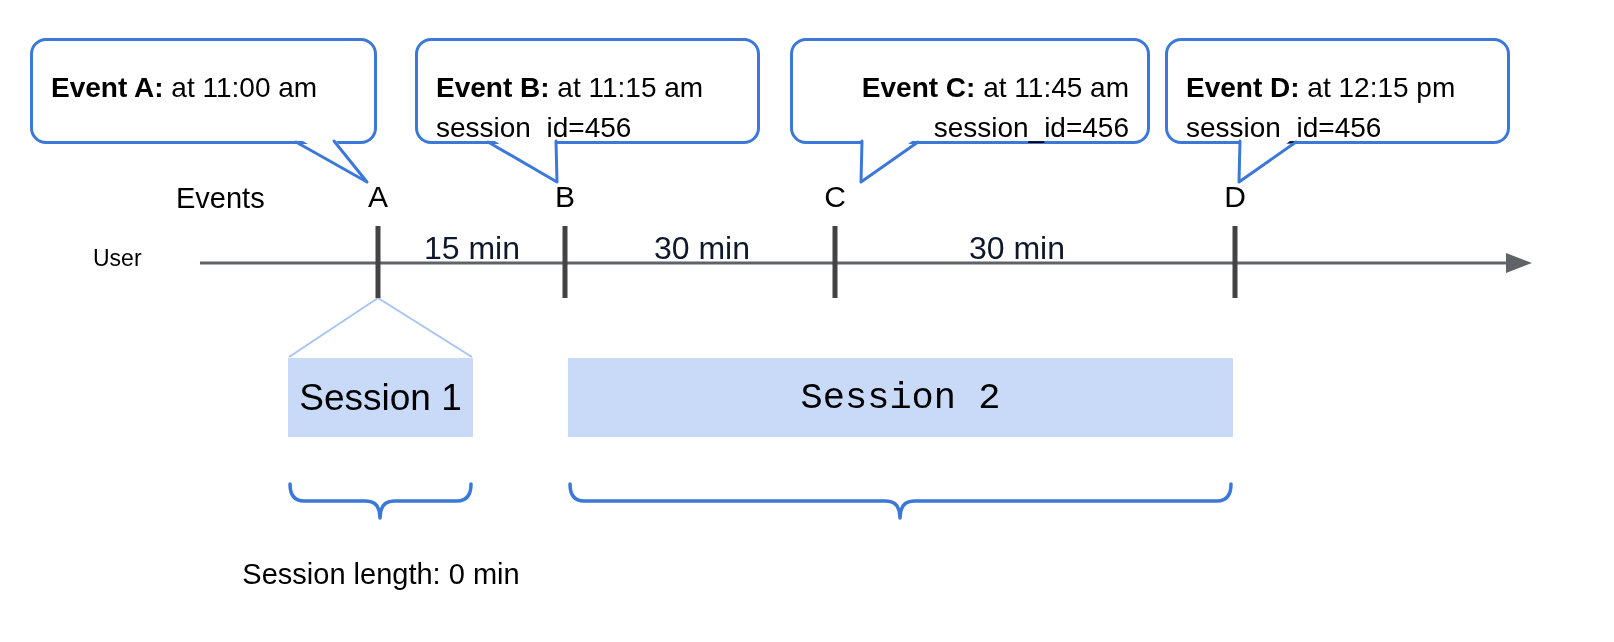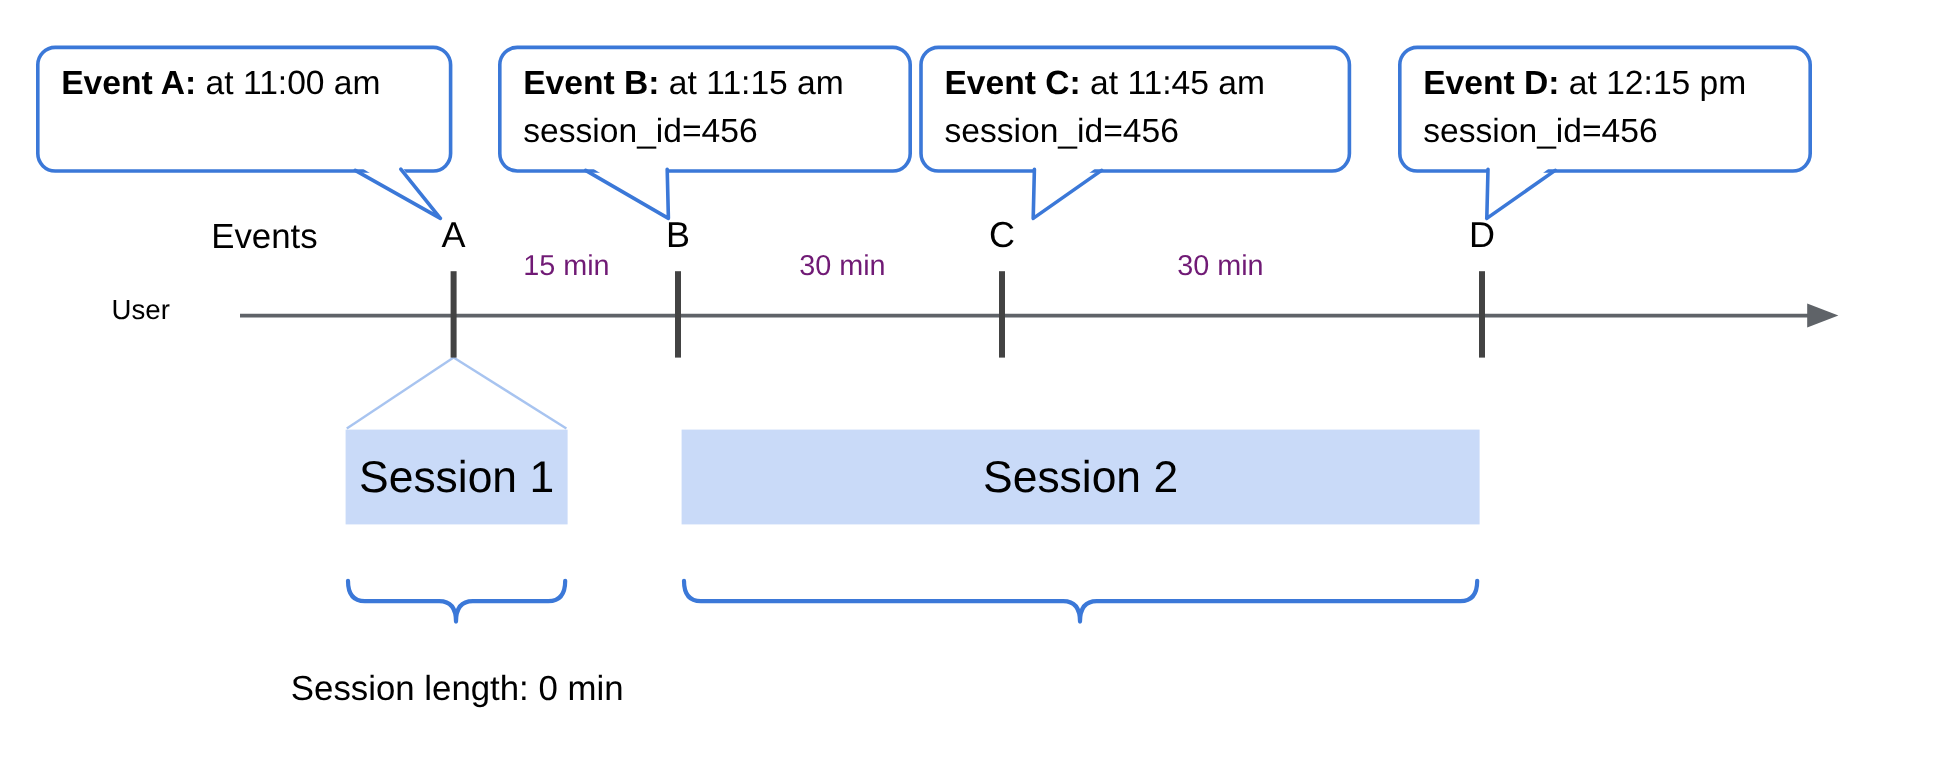--- a/index.html
+++ b/index.html
@@ -4,49 +4,49 @@
 <style>
   * { margin:0; padding:0; box-sizing:border-box; }
   body { background:#ffffff; font-family:"Liberation Sans", sans-serif; }
   .stage {
     position:relative; width:1614px; height:642px; background:#ffffff;
     overflow:hidden; color:#000;
   }
   .callout {
     position:absolute; top:38px; height:106px; z-index:2;
     background:#ffffff; border:3px solid #3b78d8; border-radius:16px;
-    padding:8px 18px; font-size:28px; line-height:40px; white-space:nowrap;
+    padding:27px 18px; font-size:28px; line-height:40px; white-space:nowrap;
   }
   .callout .ev-title { font-weight:bold; }
   .lbl { position:absolute; white-space:nowrap; }
   .center-x { transform:translateX(-50%); }
   .user-label { left:93px; top:245px; font-size:23px; }
   .events-label { left:176px; top:182px; font-size:29px; }
   .event-mark { top:180px; font-size:30px; }
-  .interval { top:208px; font-size:24px; color:#701a75; }
+  .interval { top:230px; font-size:32px; color:#0f172a; }
   .session-box {
     position:absolute; top:358px; height:79px; background:#c9daf8; z-index:1;
     display:flex; align-items:center; justify-content:center; font-size:37px;
   }
   .session-length { top:558px; font-size:29px; }
   svg.overlay { position:absolute; left:0; top:0; z-index:3; pointer-events:none; }
 </style>
 </head>
 <body>
 
 <div class="stage">
 
   <div class="callout" style="left:30px; width:347px;">
     <div><span class="ev-title">Event A:</span><span> at 11:00 am</span></div>
   </div>
   <div class="callout" style="left:415px; width:345px;">
     <div><span class="ev-title">Event B:</span><span> at 11:15 am</span></div>
     <div>session_id=456</div>
   </div>
-  <div class="callout" style="left:766px; width:360px;">
+  <div class="callout" style="left:790px; width:360px;text-align:right;">
     <div><span class="ev-title">Event C:</span><span> at 11:45 am</span></div>
     <div>session_id=456</div>
   </div>
   <div class="callout" style="left:1165px; width:345px;">
     <div><span class="ev-title">Event D:</span><span> at 12:15 pm</span></div>
     <div>session_id=456</div>
   </div>
 
   <div class="lbl user-label">User</div>
   <div class="lbl events-label">Events</div>
@@ -56,21 +56,21 @@
   <div class="lbl event-mark center-x" style="left:835px;">C</div>
   <div class="lbl event-mark center-x" style="left:1235px;">D</div>
 
   <div class="lbl interval center-x" style="left:472px;">15 min</div>
   <div class="lbl interval center-x" style="left:702px;">30 min</div>
   <div class="lbl interval center-x" style="left:1017px;">30 min</div>
 
   <div class="session-box" style="left:288px; width:185px;">
     <span>Session 1</span>
   </div>
-  <div class="session-box" style="left:568px; width:665px;">
+  <div class="session-box" style="left:568px; width:665px;font-family:Liberation Mono, monospace;">
     <span>Session 2</span>
   </div>
 
   <div class="lbl session-length center-x" style="left:381px;">Session length: 0 min</div>
 
   <svg class="overlay" width="1614" height="642" viewBox="0 0 1614 642">
 
     <g>
       <polygon points="298,138 334,138 365,179" fill="#ffffff"></polygon>
       <path d="M296,142 L367,182 M334,141 L367,182" stroke="#3b78d8" stroke-width="3" fill="none" stroke-linecap="round"></path>

